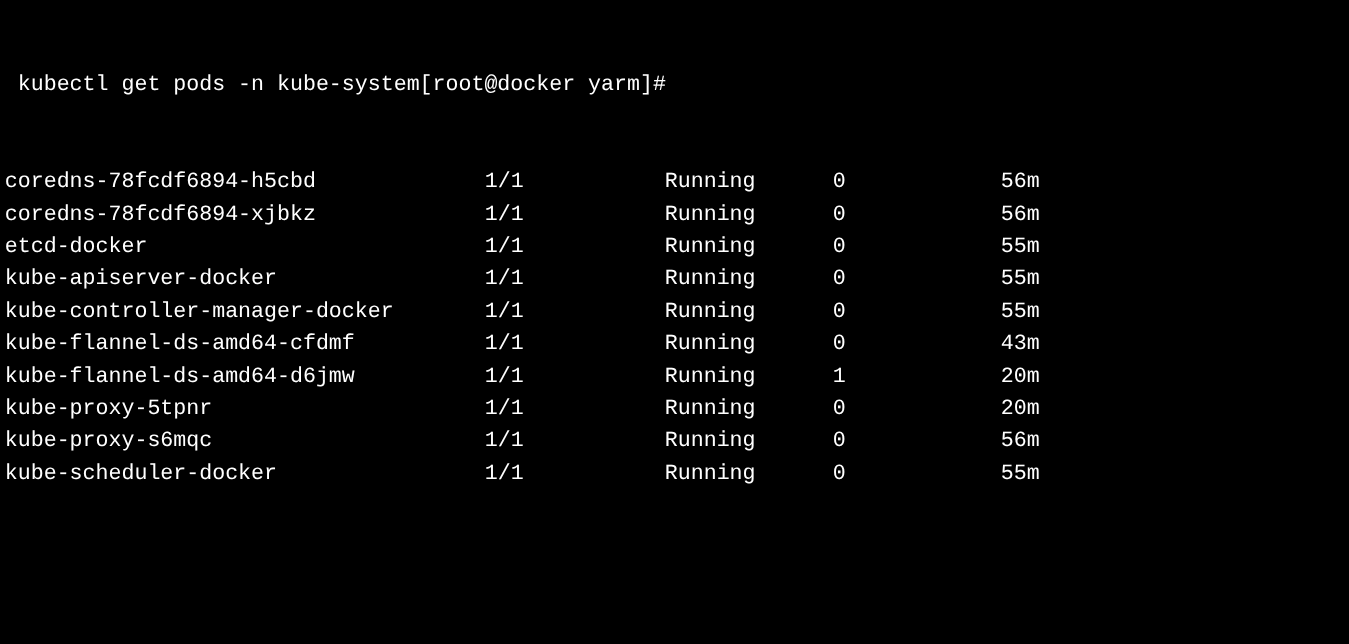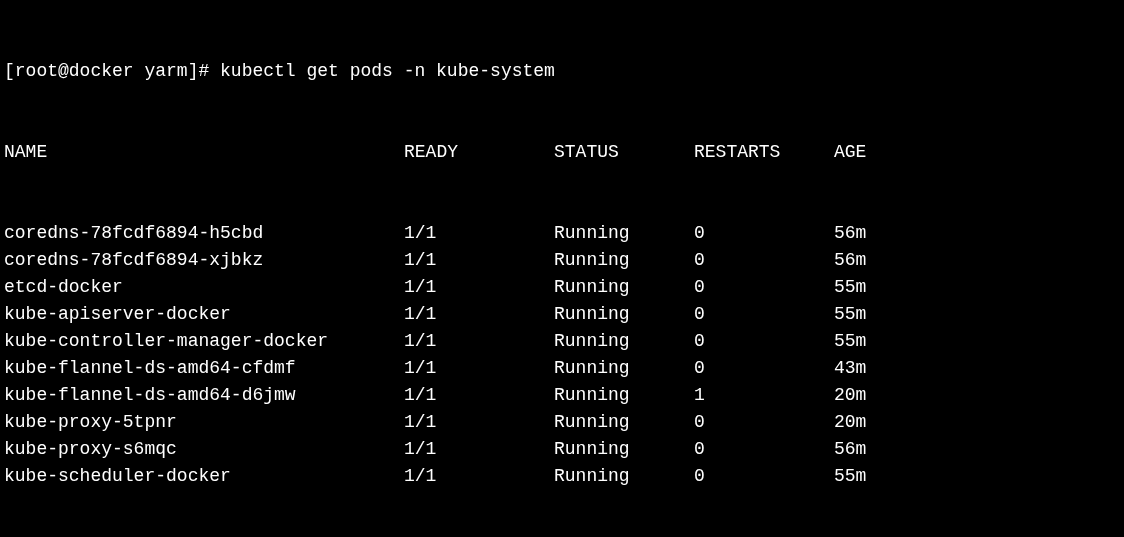--- a/index.html
+++ b/index.html
@@ -29,24 +29,21 @@
     .pod-ready { width: 150px; display: inline-block; }
     .pod-status { width: 140px; display: inline-block; }
     .pod-restarts { width: 140px; display: inline-block; }
     .pod-age { display: inline-block; }
   </style>
 </head>
 <body>
 
 <div class="terminal">
   <div class="row">
-    <span>[root@docker yarm]#</span><span> kubectl get pods -n kube-system</span>
-  </div>
-  <div class="row">
-    <span class="pod-name">NAME</span><span class="pod-ready">READY</span><span class="pod-status">STATUS</span><span class="pod-restarts">RESTARTS</span><span class="pod-age">AGE</span>
+    <span> kubectl get pods -n kube-system</span><span>[root@docker yarm]#</span>
   </div>
   <div id="pods-rows"><div class="row"><span class="pod-name">coredns-78fcdf6894-h5cbd</span><span class="pod-ready">1/1</span><span class="pod-status">Running</span><span class="pod-restarts">0</span><span class="pod-age">56m</span></div><div class="row"><span class="pod-name">coredns-78fcdf6894-xjbkz</span><span class="pod-ready">1/1</span><span class="pod-status">Running</span><span class="pod-restarts">0</span><span class="pod-age">56m</span></div><div class="row"><span class="pod-name">etcd-docker</span><span class="pod-ready">1/1</span><span class="pod-status">Running</span><span class="pod-restarts">0</span><span class="pod-age">55m</span></div><div class="row"><span class="pod-name">kube-apiserver-docker</span><span class="pod-ready">1/1</span><span class="pod-status">Running</span><span class="pod-restarts">0</span><span class="pod-age">55m</span></div><div class="row"><span class="pod-name">kube-controller-manager-docker</span><span class="pod-ready">1/1</span><span class="pod-status">Running</span><span class="pod-restarts">0</span><span class="pod-age">55m</span></div><div class="row"><span class="pod-name">kube-flannel-ds-amd64-cfdmf</span><span class="pod-ready">1/1</span><span class="pod-status">Running</span><span class="pod-restarts">0</span><span class="pod-age">43m</span></div><div class="row"><span class="pod-name">kube-flannel-ds-amd64-d6jmw</span><span class="pod-ready">1/1</span><span class="pod-status">Running</span><span class="pod-restarts">1</span><span class="pod-age">20m</span></div><div class="row"><span class="pod-name">kube-proxy-5tpnr</span><span class="pod-ready">1/1</span><span class="pod-status">Running</span><span class="pod-restarts">0</span><span class="pod-age">20m</span></div><div class="row"><span class="pod-name">kube-proxy-s6mqc</span><span class="pod-ready">1/1</span><span class="pod-status">Running</span><span class="pod-restarts">0</span><span class="pod-age">56m</span></div><div class="row"><span class="pod-name">kube-scheduler-docker</span><span class="pod-ready">1/1</span><span class="pod-status">Running</span><span class="pod-restarts">0</span><span class="pod-age">55m</span></div></div>
   
   
   
   
   
   
 </div>
 

